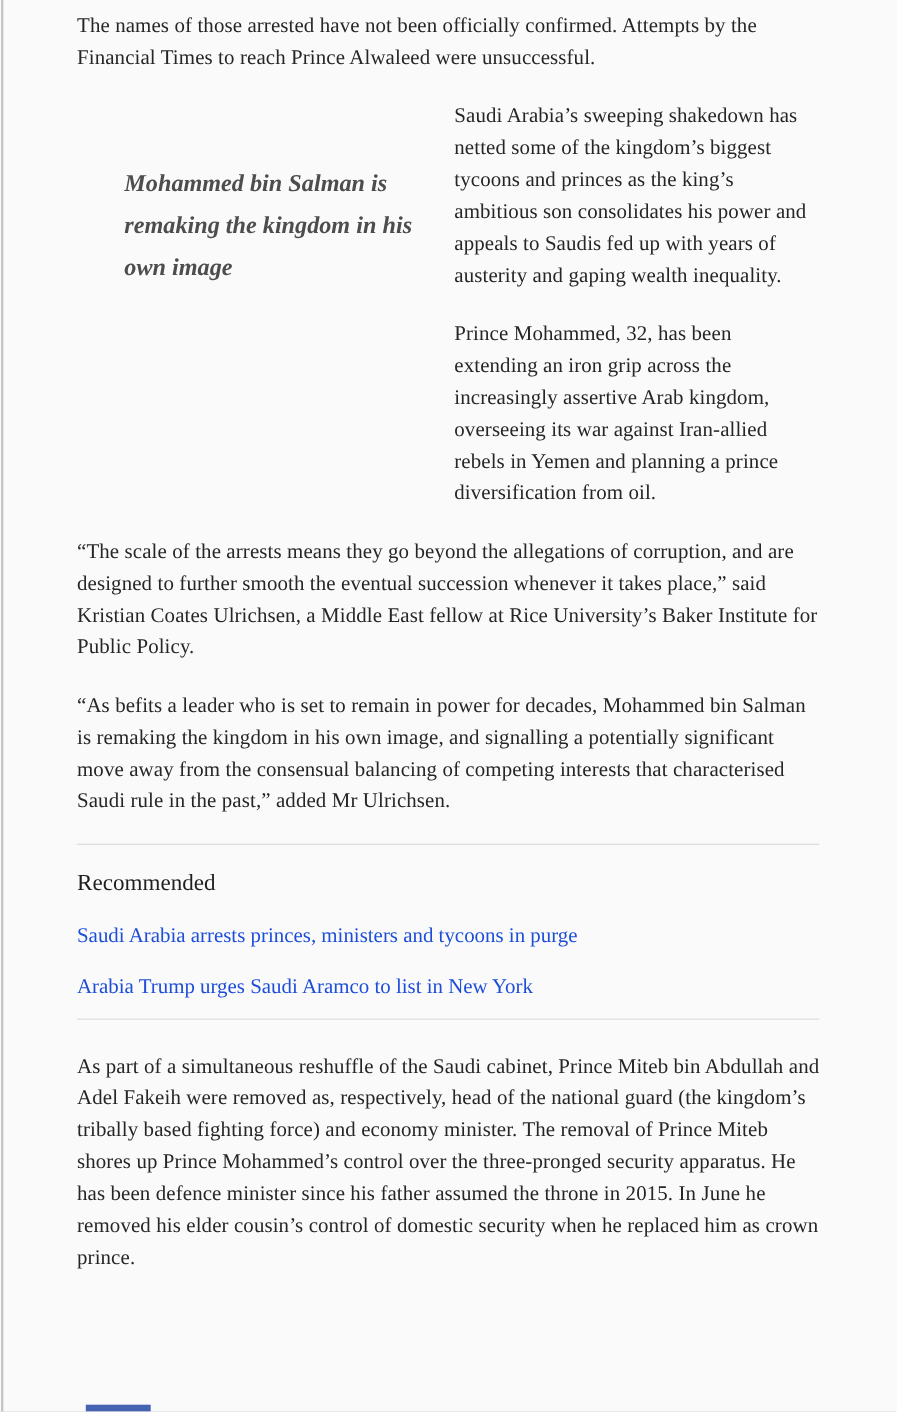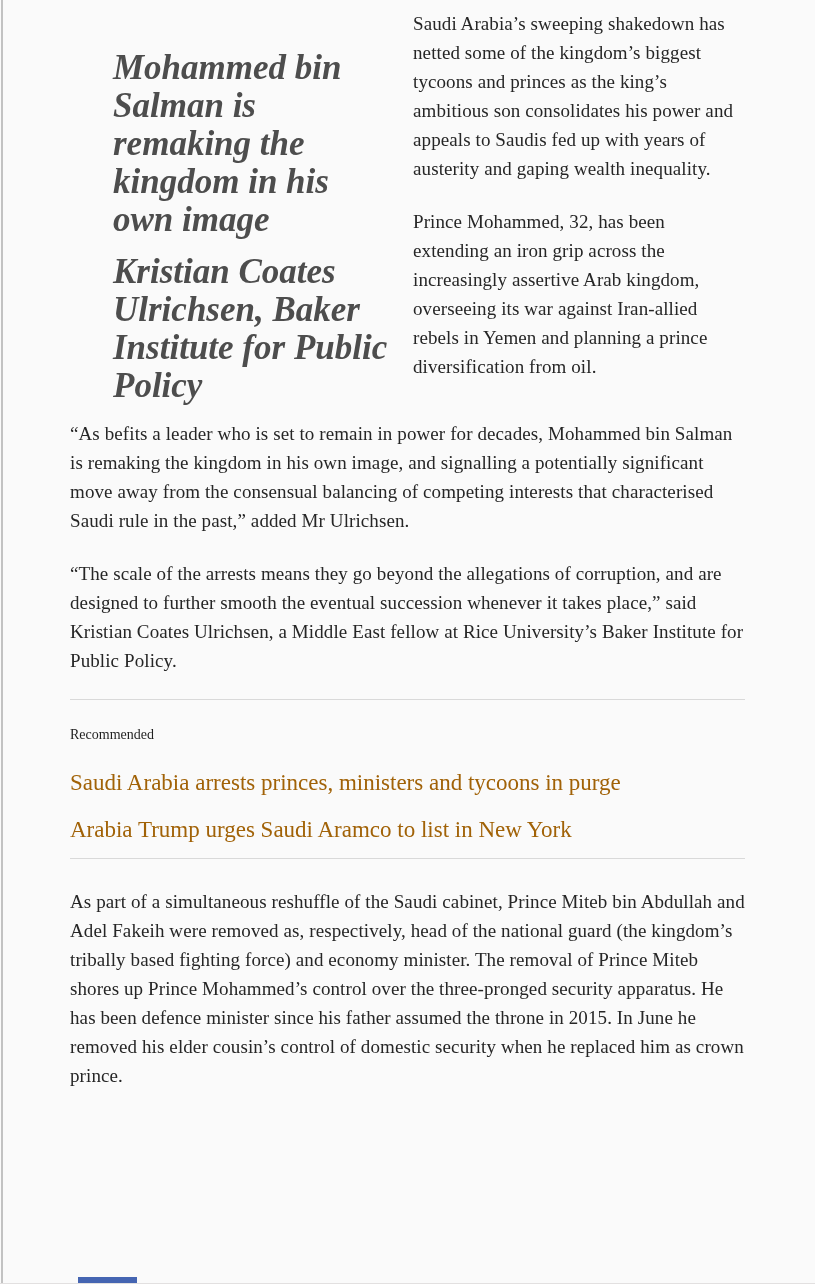--- a/index.html
+++ b/index.html
@@ -33,83 +33,83 @@
   .quote-row {
     display: flex;
     margin-bottom: 0;
   }
   .quote-col {
     flex: 0 0 343px;
     box-sizing: border-box;
     padding: 40px 18px 0 43px;
   }
   .pull-quote-text, .pull-quote-attribution {
-    font-size: 35px;
+    font-size: 22px;
     line-height: 38px;
     font-weight: 700;
     font-style: italic;
     color: #4d4d4d;
-    margin: 0 0 14px 0;
+    margin: 17px 0 14px 0;
   }
   .text-col {
     flex: 1 1 auto;
     min-width: 0;
   }
   .recommended {
     border-top: 1px solid #d9d9d9;
     border-bottom: 1px solid #d9d9d9;
     padding: 20px 0 14px 0;
     margin: 15px 0 28px 0;
   }
   .recommended-heading {
-    font-size: 14px;
+    font-size: 21px;
     line-height: 29px;
     margin: 0 0 19px 0;
     color: #1f1f1f;
   }
   .recommended-link {
     display: block;
-    font-size: 23px;
+    font-size: 19px;
     line-height: 29px;
-    color: #a16207;
+    color: #1d4ed8;
     text-decoration: none;
     margin: 0 0 18px 0;
     cursor: pointer;
   }
   .recommended-link:last-child { margin-bottom: 0; }
   .peeking-bar {
     position: absolute;
     left: 78px; bottom: 0;
     width: 59px; height: 7px;
     background: #4565b2;
   }
 </style>
 </head>
 <body>
 
 <div class="left-edge"></div>
 
 <div class="content">
 
 
+  <p class="body-p">The names of those arrested have not been officially confirmed. Attempts by the Financial Times to reach Prince Alwaleed were unsuccessful.</p>
 
   <div class="quote-row">
     <div class="quote-col">
       <p class="pull-quote-text">Mohammed bin Salman is remaking the kingdom in his own image</p>
-      <p class="pull-quote-attribution">Kristian Coates Ulrichsen, Baker Institute for Public Policy</p>
     </div>
     <div class="text-col">
       <p class="body-p">Saudi Arabia’s sweeping shakedown has netted some of the kingdom’s biggest tycoons and princes as the king’s ambitious son consolidates his power and appeals to Saudis fed up with years of austerity and gaping wealth inequality.</p>
       <p class="body-p">Prince Mohammed, 32, has been extending an iron grip across the increasingly assertive Arab kingdom, overseeing its war against Iran-allied rebels in Yemen and planning a prince diversification from oil.</p>
     </div>
   </div>
 
+  <p class="body-p">“The scale of the arrests means they go beyond the allegations of corruption, and are designed to further smooth the eventual succession whenever it takes place,” said Kristian Coates Ulrichsen, a Middle East fellow at Rice University’s Baker Institute for Public Policy.</p>
+
   <p class="body-p">“As befits a leader who is set to remain in power for decades, Mohammed bin Salman is remaking the kingdom in his own image, and signalling a potentially significant move away from the consensual balancing of competing interests that characterised Saudi rule in the past,” added Mr Ulrichsen.</p>
-
-  <p class="body-p">“The scale of the arrests means they go beyond the allegations of corruption, and are designed to further smooth the eventual succession whenever it takes place,” said Kristian Coates Ulrichsen, a Middle East fellow at Rice University’s Baker Institute for Public Policy.</p>
 
   <div class="recommended">
     <p class="recommended-heading">Recommended</p>
     <a class="recommended-link">Saudi Arabia arrests princes, ministers and tycoons in purge</a>
     <a class="recommended-link">Arabia Trump urges Saudi Aramco to list in New York</a>
   </div>
 
   <p class="body-p">As part of a simultaneous reshuffle of the Saudi cabinet, Prince Miteb bin Abdullah and Adel Fakeih were removed as, respectively, head of the national guard (the kingdom’s tribally based fighting force) and economy minister. The removal of Prince Miteb shores up Prince Mohammed’s control over the three-pronged security apparatus. He has been defence minister since his father assumed the throne in 2015. In June he removed his elder cousin’s control of domestic security when he replaced him as crown prince.</p>
 
 </div>

